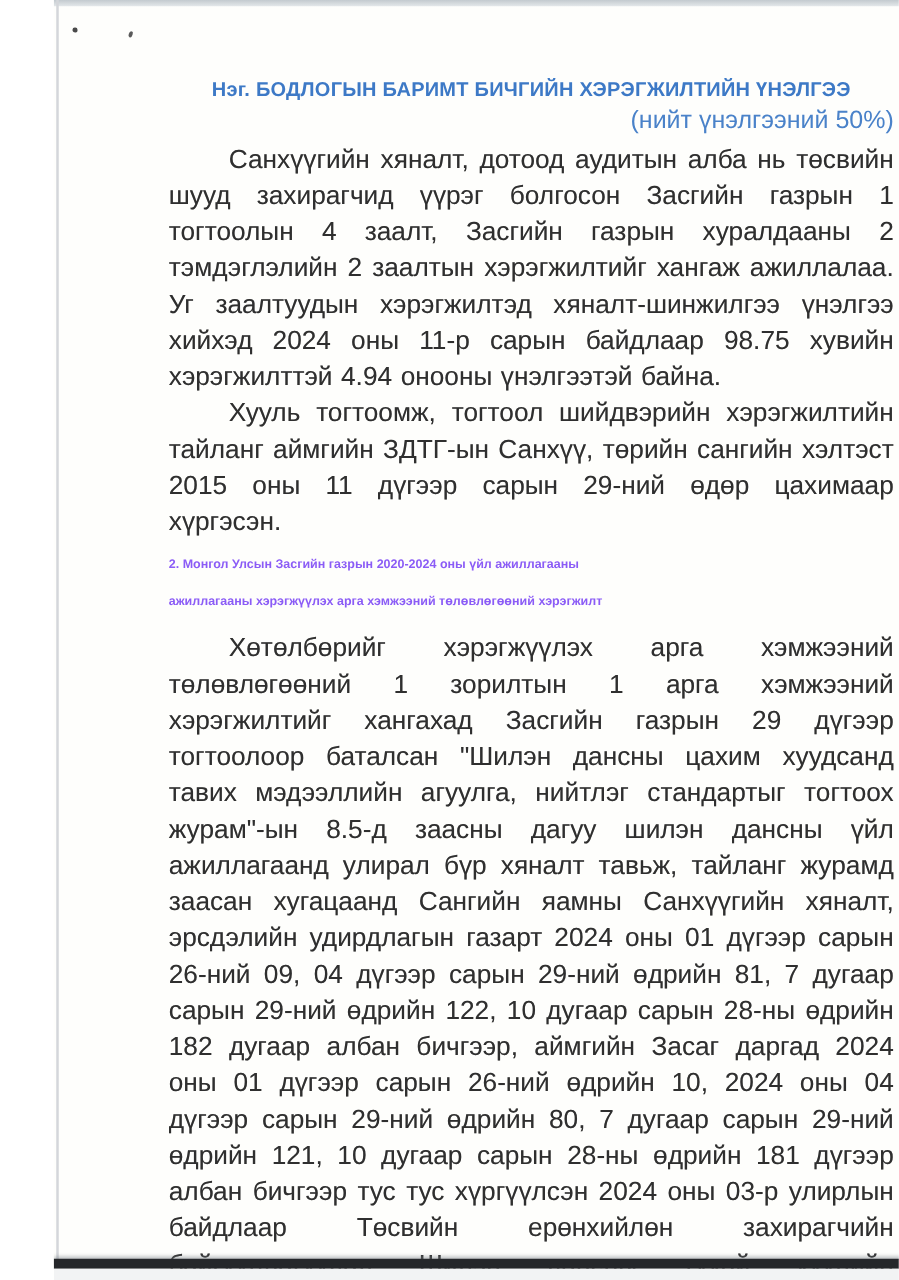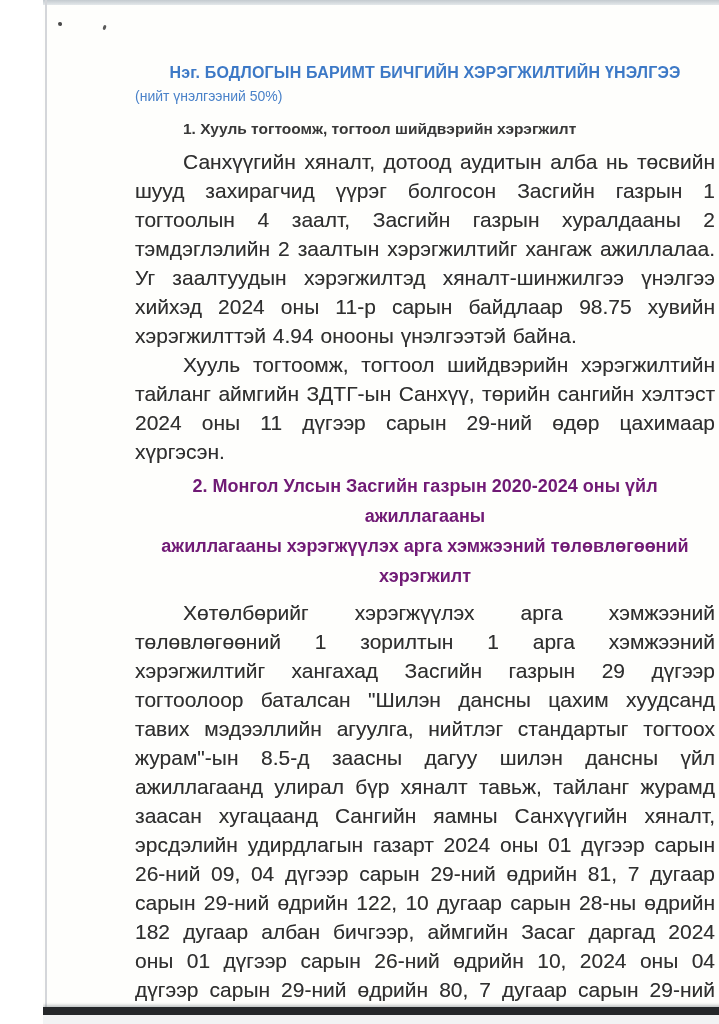--- a/index.html
+++ b/index.html
@@ -73,40 +73,40 @@
   }
   .doc-title {
     text-align: center;
     color: #3d79c6;
     font-weight: bold;
     font-size: 16px;
     line-height: 21px;
     letter-spacing: 0.2px;
   }
   .doc-subtitle {
-    text-align: left;
+    text-align: right;
     color: #4a82c9;
     font-weight: normal;
-    font-size: 14px;
+    font-size: 20px;
     line-height: 20px;
     margin-top: 3px;
   }
   .h-left {
     font-weight: bold;
     color: #383838;
     font-size: 15.5px;
     line-height: 22px;
     margin: 12px 0 0 48px;
   }
   .h-center {
     font-weight: bold;
-    color: #701a75;
-    font-size: 18px;
+    color: #8b5cf6;
+    font-size: 10px;
     line-height: 30px;
-    text-align: center;
+    text-align: left;
     margin-top: 5px;
   }
   .para {
     font-size: 21px;
     line-height: 29px;
     color: #2f2f2f;
     text-align: justify;
     text-indent: 48px;
     margin: 0;
     word-spacing: 1px;
@@ -125,25 +125,24 @@
   <div class="scan-right-edge"></div>
   <div class="speck-1"></div>
   <div class="speck-2"></div>
 
   <div class="content">
 
     <div class="doc-title">Нэг. БОДЛОГЫН БАРИМТ БИЧГИЙН ХЭРЭГЖИЛТИЙН ҮНЭЛГЭЭ</div>
 
     <div class="doc-subtitle">(нийт үнэлгээний 50%)</div>
 
-    <div class="h-left">1. Хууль тогтоомж, тогтоол шийдвэрийн хэрэгжилт</div>
 
     <p class="para first">Санхүүгийн хяналт, дотоод аудитын алба нь төсвийн шууд захирагчид үүрэг болгосон Засгийн газрын 1 тогтоолын 4 заалт, Засгийн газрын хуралдааны 2 тэмдэглэлийн 2 заалтын хэрэгжилтийг хангаж ажиллалаа. Уг заалтуудын хэрэгжилтэд хяналт-шинжилгээ үнэлгээ хийхэд 2024 оны 11-р сарын байдлаар 98.75 хувийн хэрэгжилттэй 4.94 онооны үнэлгээтэй байна.</p>
 
-    <p class="para">Хууль тогтоомж, тогтоол шийдвэрийн хэрэгжилтийн тайланг аймгийн ЗДТГ-ын Санхүү, төрийн сангийн хэлтэст 2024 оны 11 дүгээр сарын 29-ний өдөр цахимаар хүргэсэн.</p>
+    <p class="para">Хууль тогтоомж, тогтоол шийдвэрийн хэрэгжилтийн тайланг аймгийн ЗДТГ-ын Санхүү, төрийн сангийн хэлтэст 2015 оны 11 дүгээр сарын 29-ний өдөр цахимаар хүргэсэн.</p>
 
     <div class="h-center">
       <span>2. Монгол Улсын Засгийн газрын 2020-2024 оны үйл ажиллагааны</span><br>
       <span>ажиллагааны хэрэгжүүлэх арга хэмжээний төлөвлөгөөний хэрэгжилт</span>
     </div>
 
     <p class="para first">Хөтөлбөрийг хэрэгжүүлэх арга хэмжээний төлөвлөгөөний 1 зорилтын 1 арга хэмжээний хэрэгжилтийг хангахад Засгийн газрын 29 дүгээр тогтоолоор баталсан "Шилэн дансны цахим хуудсанд тавих мэдээллийн агуулга, нийтлэг стандартыг тогтоох журам"-ын 8.5-д заасны дагуу шилэн дансны үйл ажиллагаанд улирал бүр хяналт тавьж, тайланг журамд заасан хугацаанд Сангийн яамны Санхүүгийн хяналт, эрсдэлийн удирдлагын газарт 2024 оны 01 дүгээр сарын 26-ний 09, 04 дүгээр сарын 29-ний өдрийн 81, 7 дугаар сарын 29-ний өдрийн 122, 10 дугаар сарын 28-ны өдрийн 182 дугаар албан бичгээр,  аймгийн Засаг даргад 2024 оны 01 дүгээр сарын 26-ний өдрийн 10, 2024 оны 04 дүгээр сарын 29-ний өдрийн 80, 7 дугаар сарын 29-ний өдрийн 121, 10 дугаар сарын 28-ны өдрийн 181 дүгээр албан бичгээр тус тус хүргүүлсэн  2024 оны 03-р улирлын байдлаар Төсвийн ерөнхийлөн захирагчийн байгууллагуудад Шилэн дансны тухай хуулийн хэрэгжилтийг 98.8 хувийн чанарын үзүүлэлттэй буюу 100 хувь хангасан ба 5 онооны үнэлгээтэй байна.</p>
 
 
 

